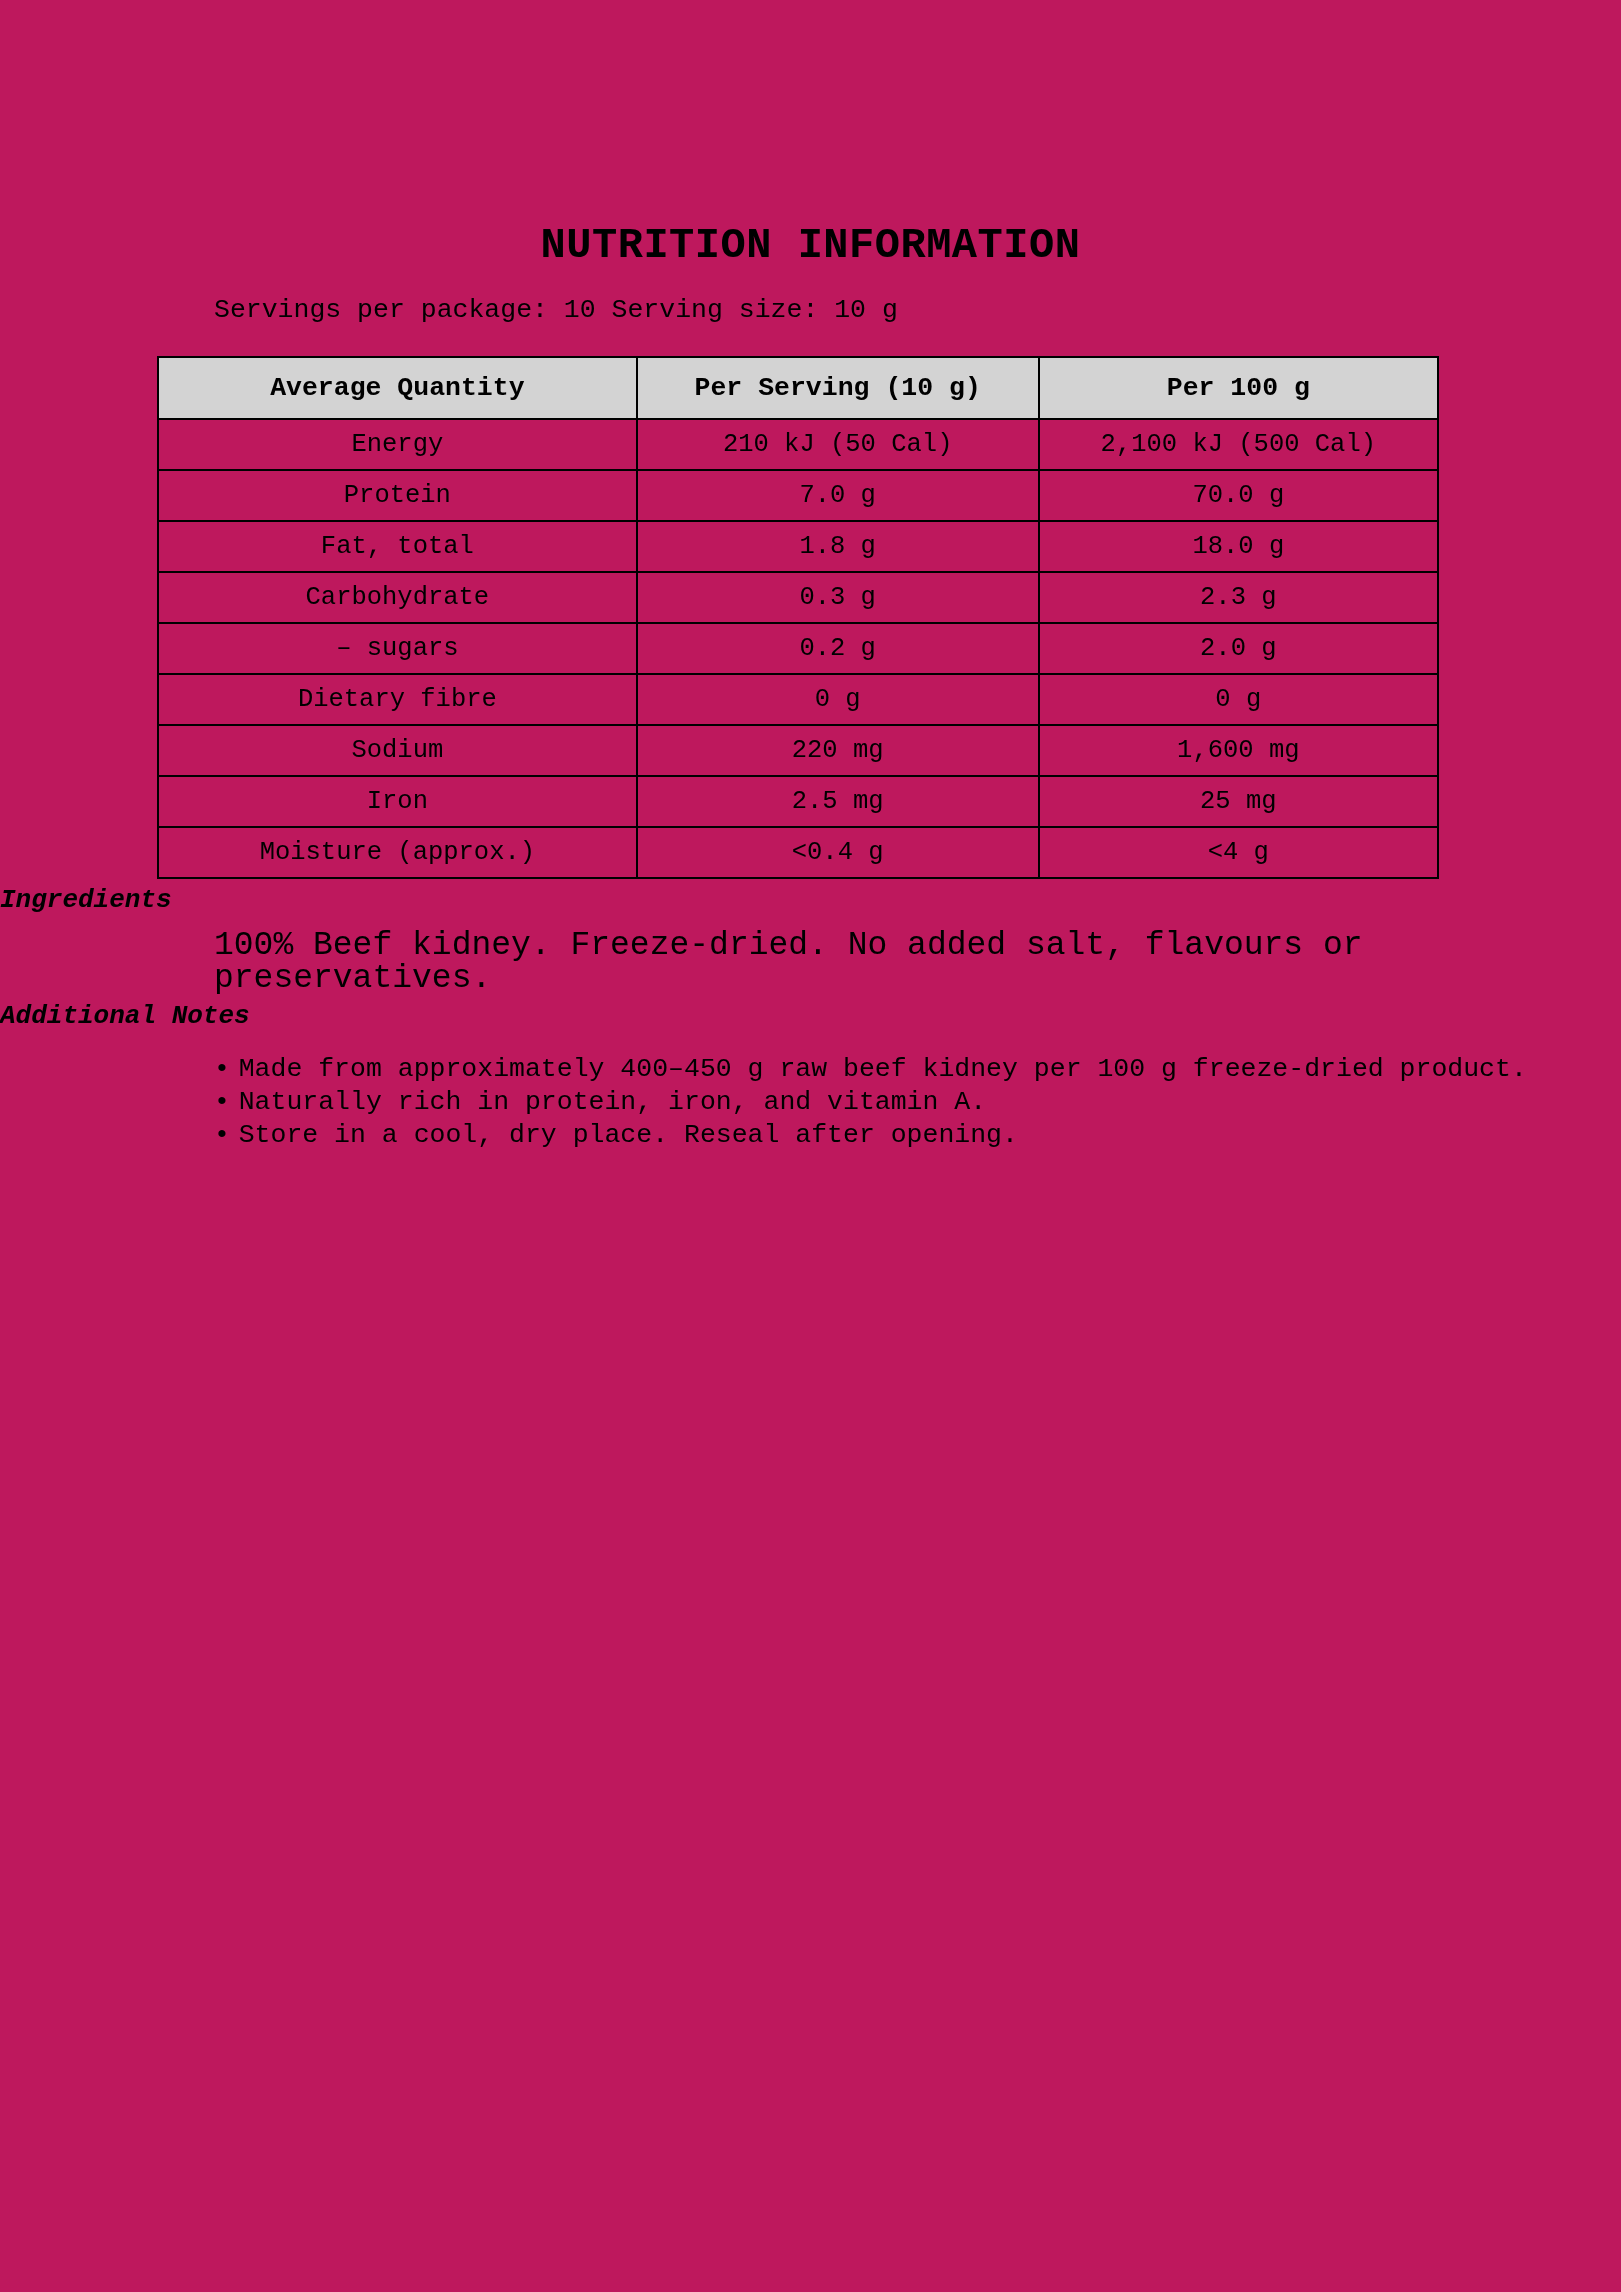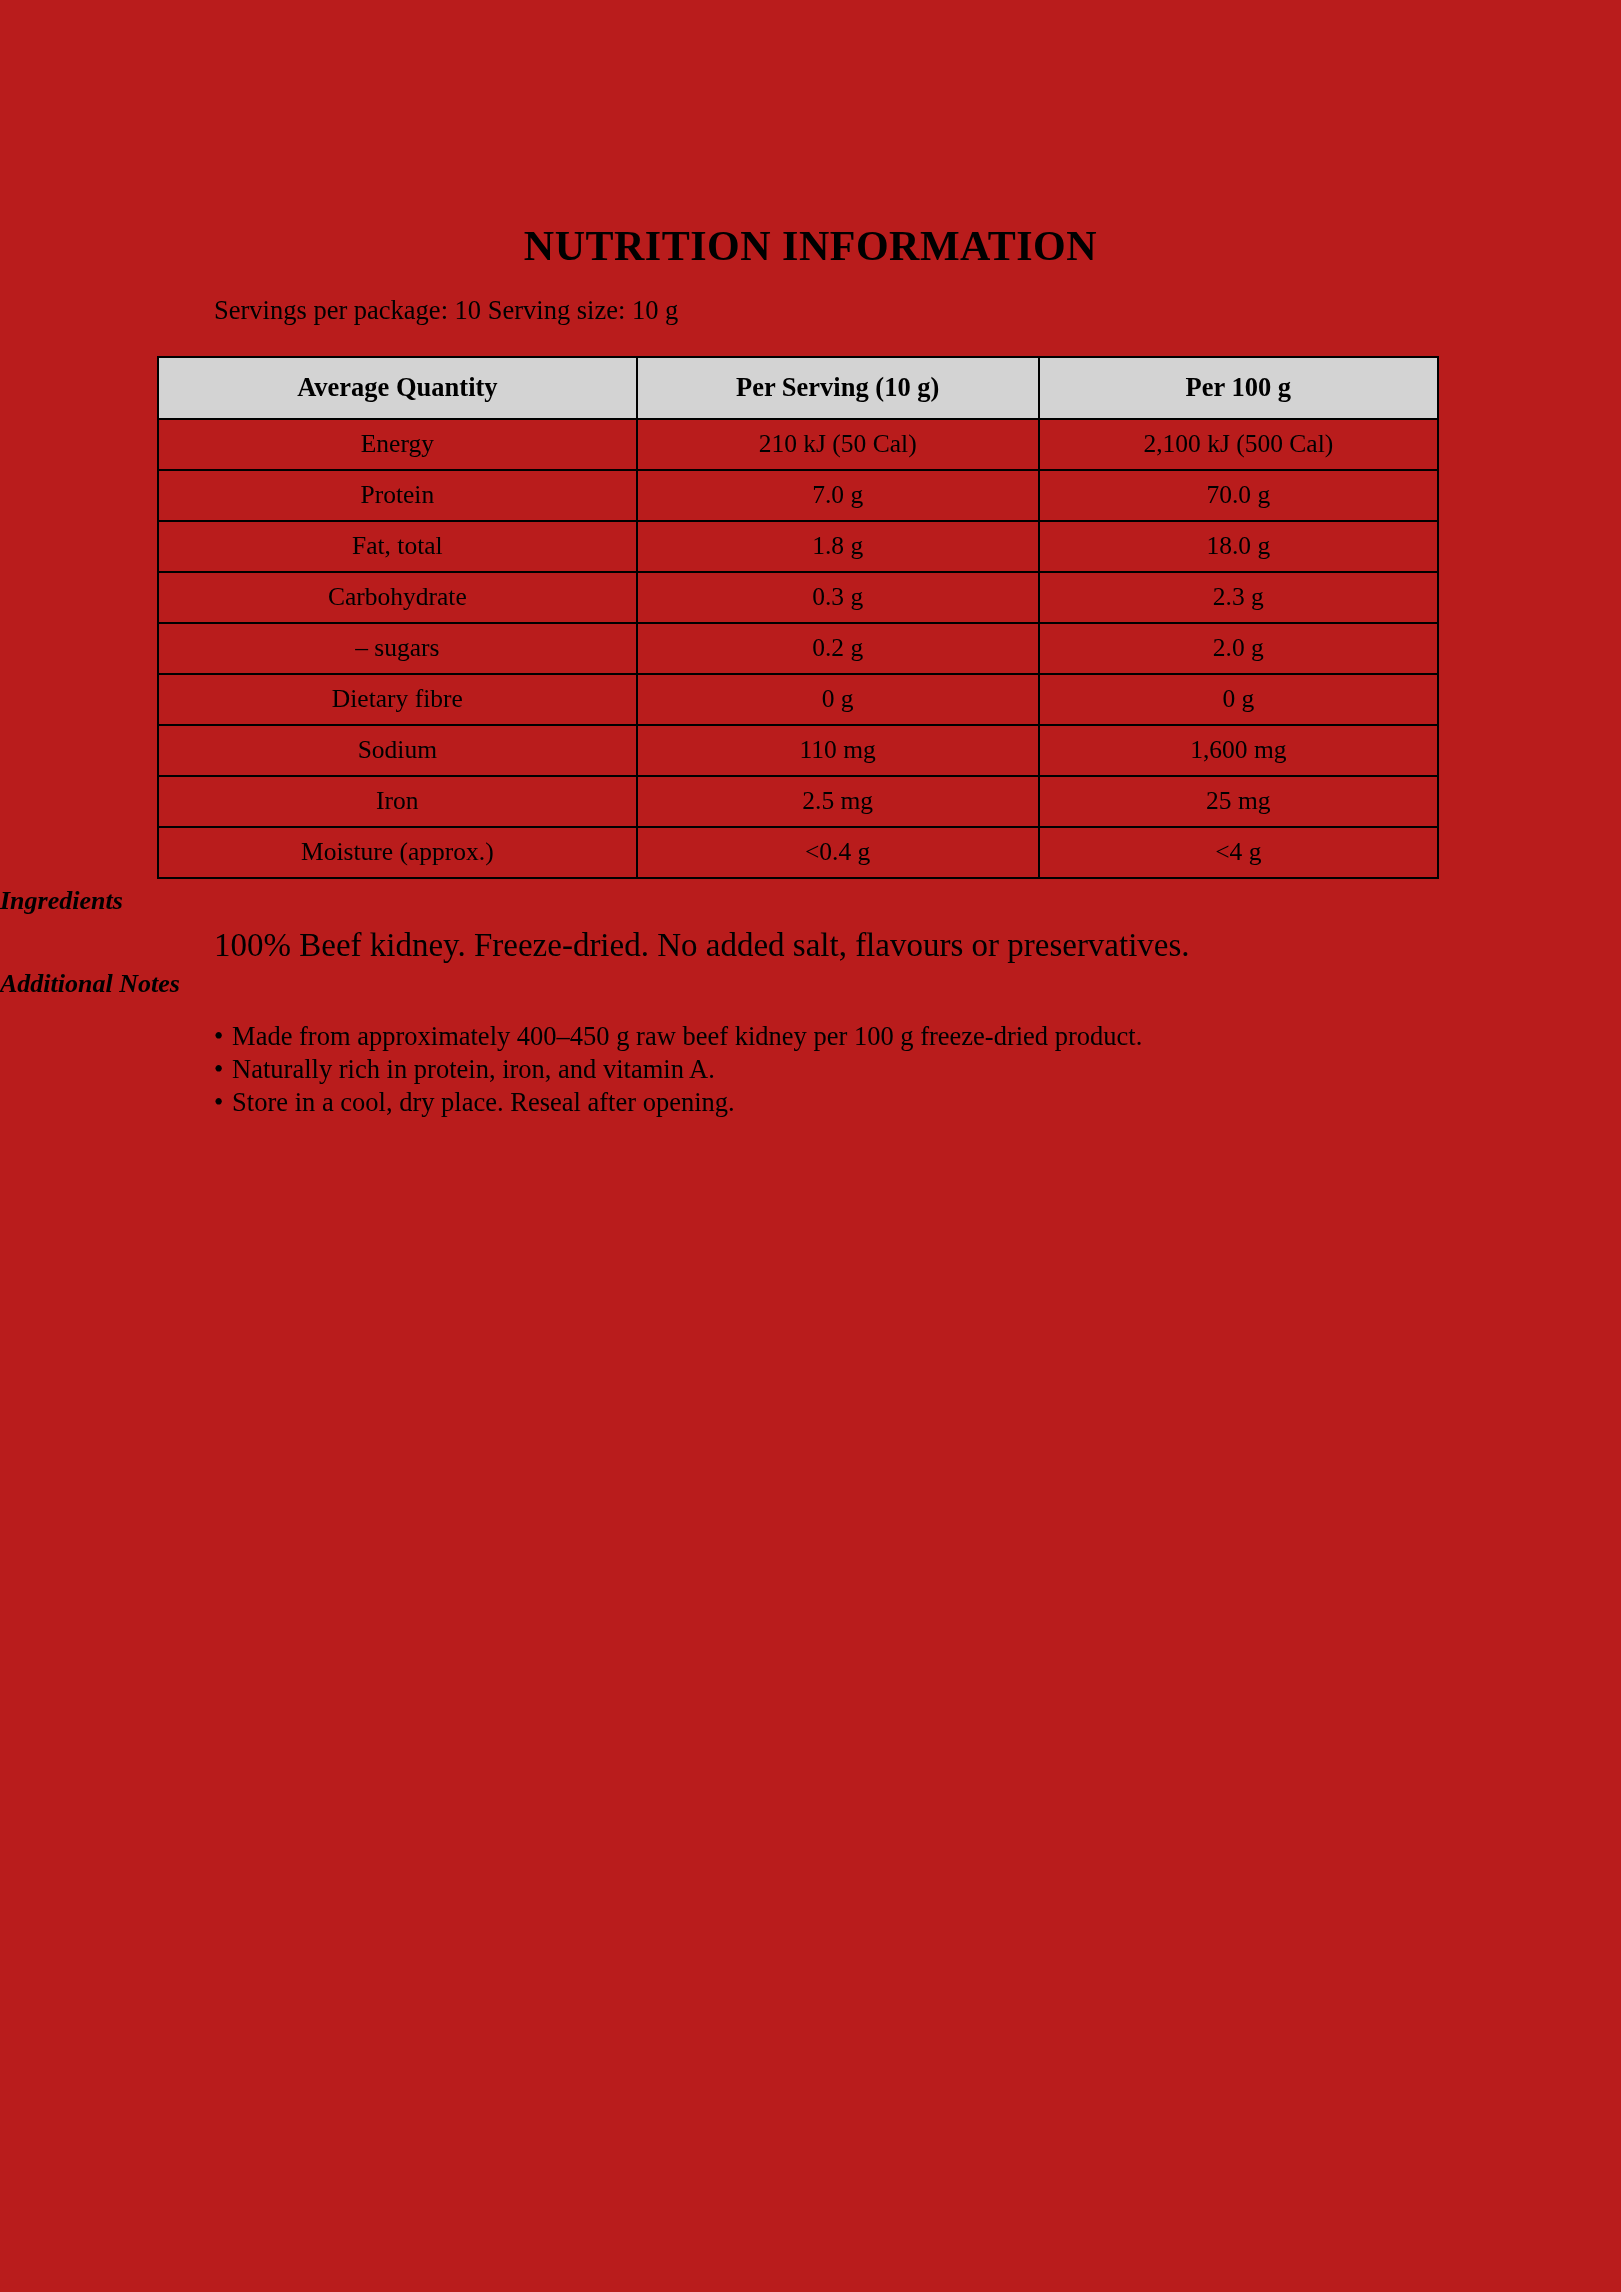--- a/index.html
+++ b/index.html
@@ -4,23 +4,23 @@
 <style>
   html, body {
     margin: 0;
     padding: 0;
     background: #ffffff;
   }
   .page {
     position: relative;
     width: 1621px;
     height: 2293px;
-    background: #b91c1c;
+    background: #be185d;
     color: #000000;
-    font-family: Liberation Serif, serif;
+    font-family: Liberation Mono, monospace;
     overflow: hidden;
   }
   .doc-title {
     margin: 221px 0 0 0;
     text-align: center;
     font-size: 42px;
     font-weight: bold;
     line-height: 51px;
     letter-spacing: 0.5px;
   }
@@ -125,21 +125,21 @@
         <td>0.2 g</td>
         <td>2.0 g</td>
       </tr>
       <tr>
         <td>Dietary fibre</td>
         <td>0 g</td>
         <td>0 g</td>
       </tr>
       <tr>
         <td>Sodium</td>
-        <td>110 mg</td>
+        <td>220 mg</td>
         <td>1,600 mg</td>
       </tr>
       <tr>
         <td>Iron</td>
         <td>2.5 mg</td>
         <td>25 mg</td>
       </tr>
       <tr>
         <td>Moisture (approx.)</td>
         <td>&lt;0.4 g</td>

